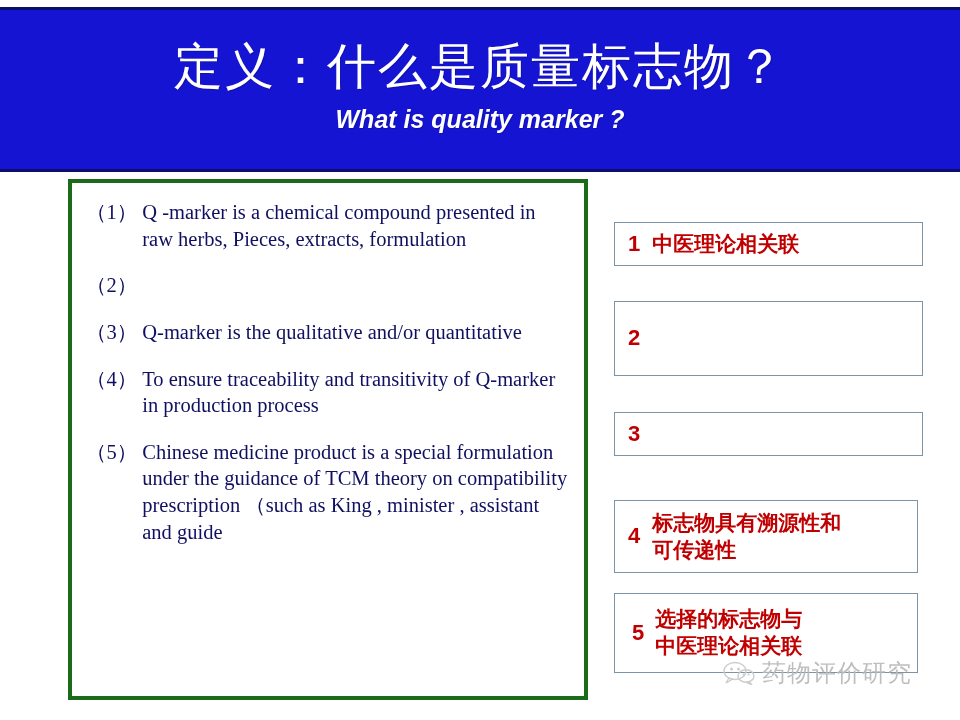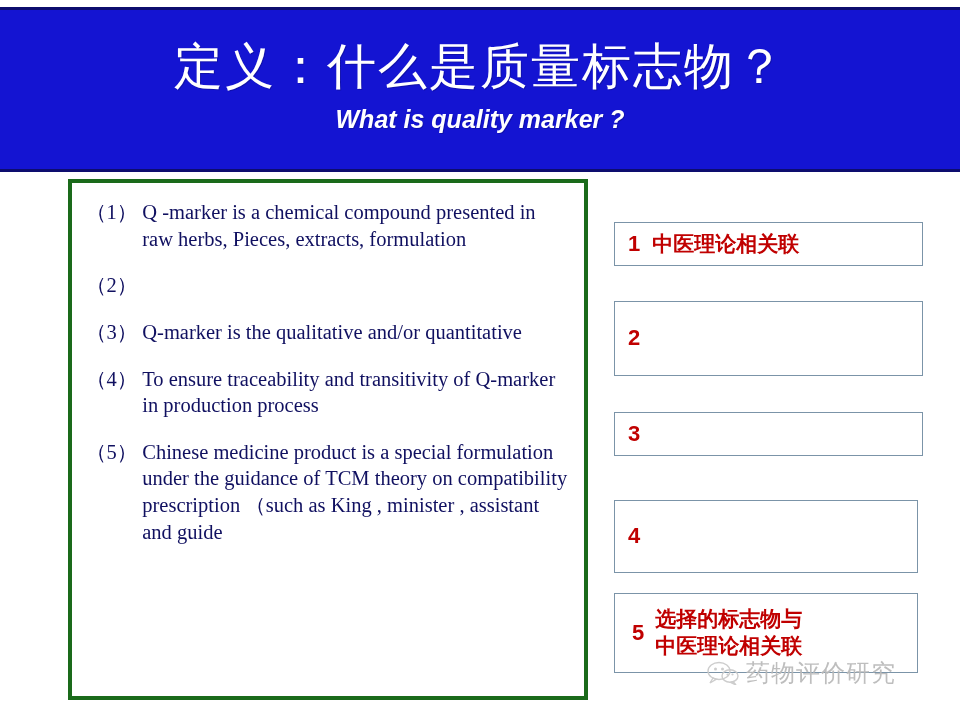--- a/index.html
+++ b/index.html
@@ -116,21 +116,21 @@
   #point-box-3 { left: 614px; top: 412px; width: 309px; height: 44px; }
   #point-box-4 { left: 614px; top: 500px; width: 304px; height: 73px; }
   #point-box-5 { left: 614px; top: 593px; width: 304px; height: 80px; }
 
   #point-box-3 .point-num { padding-right: 8px; }
   #point-box-5 .point-num { padding-left: 4px; padding-right: 11px; }
 
   
   #watermark {
     position: absolute;
-    left: 706px;
+    left: 722px;
     top: 661px;
     display: flex;
     align-items: center;
     opacity: 0.92;
     justify-content: center;
   }
   #watermark .wm-icon {
     width: 34px;
     height: 24px;
     margin-right: 6px;
@@ -189,20 +189,22 @@
 <div class="point-box" id="point-box-2">
   <span class="point-num">2</span>
 </div>
 
 <div class="point-box" id="point-box-3">
   <span class="point-num">3</span>
 </div>
 
 <div class="point-box" id="point-box-4">
   <span class="point-num">4</span>
+  <span class="point-text">标志物具有溯源性和
+可传递性</span>
 </div>
 
 <div class="point-box" id="point-box-5">
   <span class="point-num">5</span>
   <span class="point-text">选择的标志物与
 中医理论相关联</span>
 </div>
 
 <div id="watermark">
   <span class="wm-icon">

